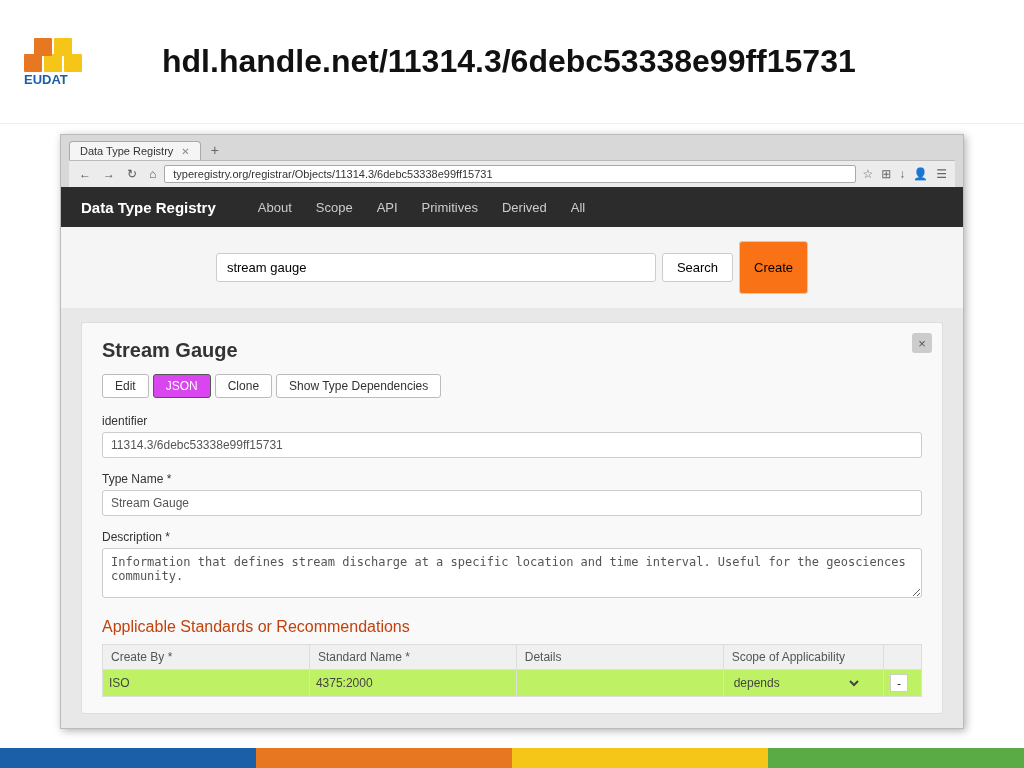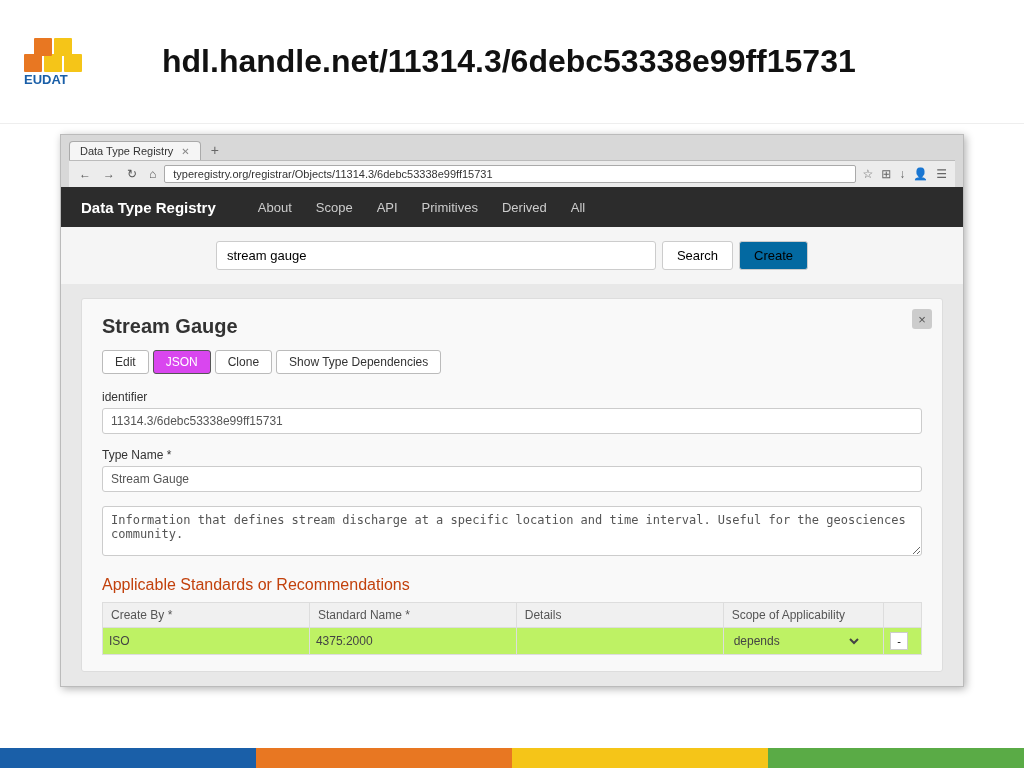--- a/index.html
+++ b/index.html
@@ -158,23 +158,23 @@
     }
     .search-btn {
       padding: 6px 14px;
       font-size: 13px;
       background: #fff;
       border: 1px solid #ccc;
       border-radius: 3px;
       cursor: pointer;
     }
     .create-btn {
-      padding: 6px 14px;
+      padding: 18px 14px;
       font-size: 13px;
-      background: #0369a1;
+      background: #f97316;
       border: 1px solid #ccc;
       border-radius: 3px;
       cursor: pointer;
     }
 
     
     .content-area {
       background: #e8e8e8;
       padding: 14px 20px;
       min-height: 360px;
@@ -378,20 +378,21 @@
         <label class="field-label">identifier</label>
         <input class="field-input" type="text" readonly="" value="11314.3/6debc53338e99ff15731" style="">
       </div>
 
       <div class="field-group">
         <label class="field-label">Type Name *</label>
         <input class="field-input" type="text" value="Stream Gauge" style="">
       </div>
 
       <div class="field-group">
+        <label class="field-label">Description *</label>
         <textarea class="field-textarea" style="">Information that defines stream discharge at a specific location and time interval. Useful for the geosciences community.</textarea>
       </div>
 
       <div class="standards-section">
         <div class="standards-title">Applicable Standards or Recommendations</div>
         <table class="standards-table">
           <thead>
             <tr>
               <th>Create By *</th>
               <th>Standard Name *</th>

